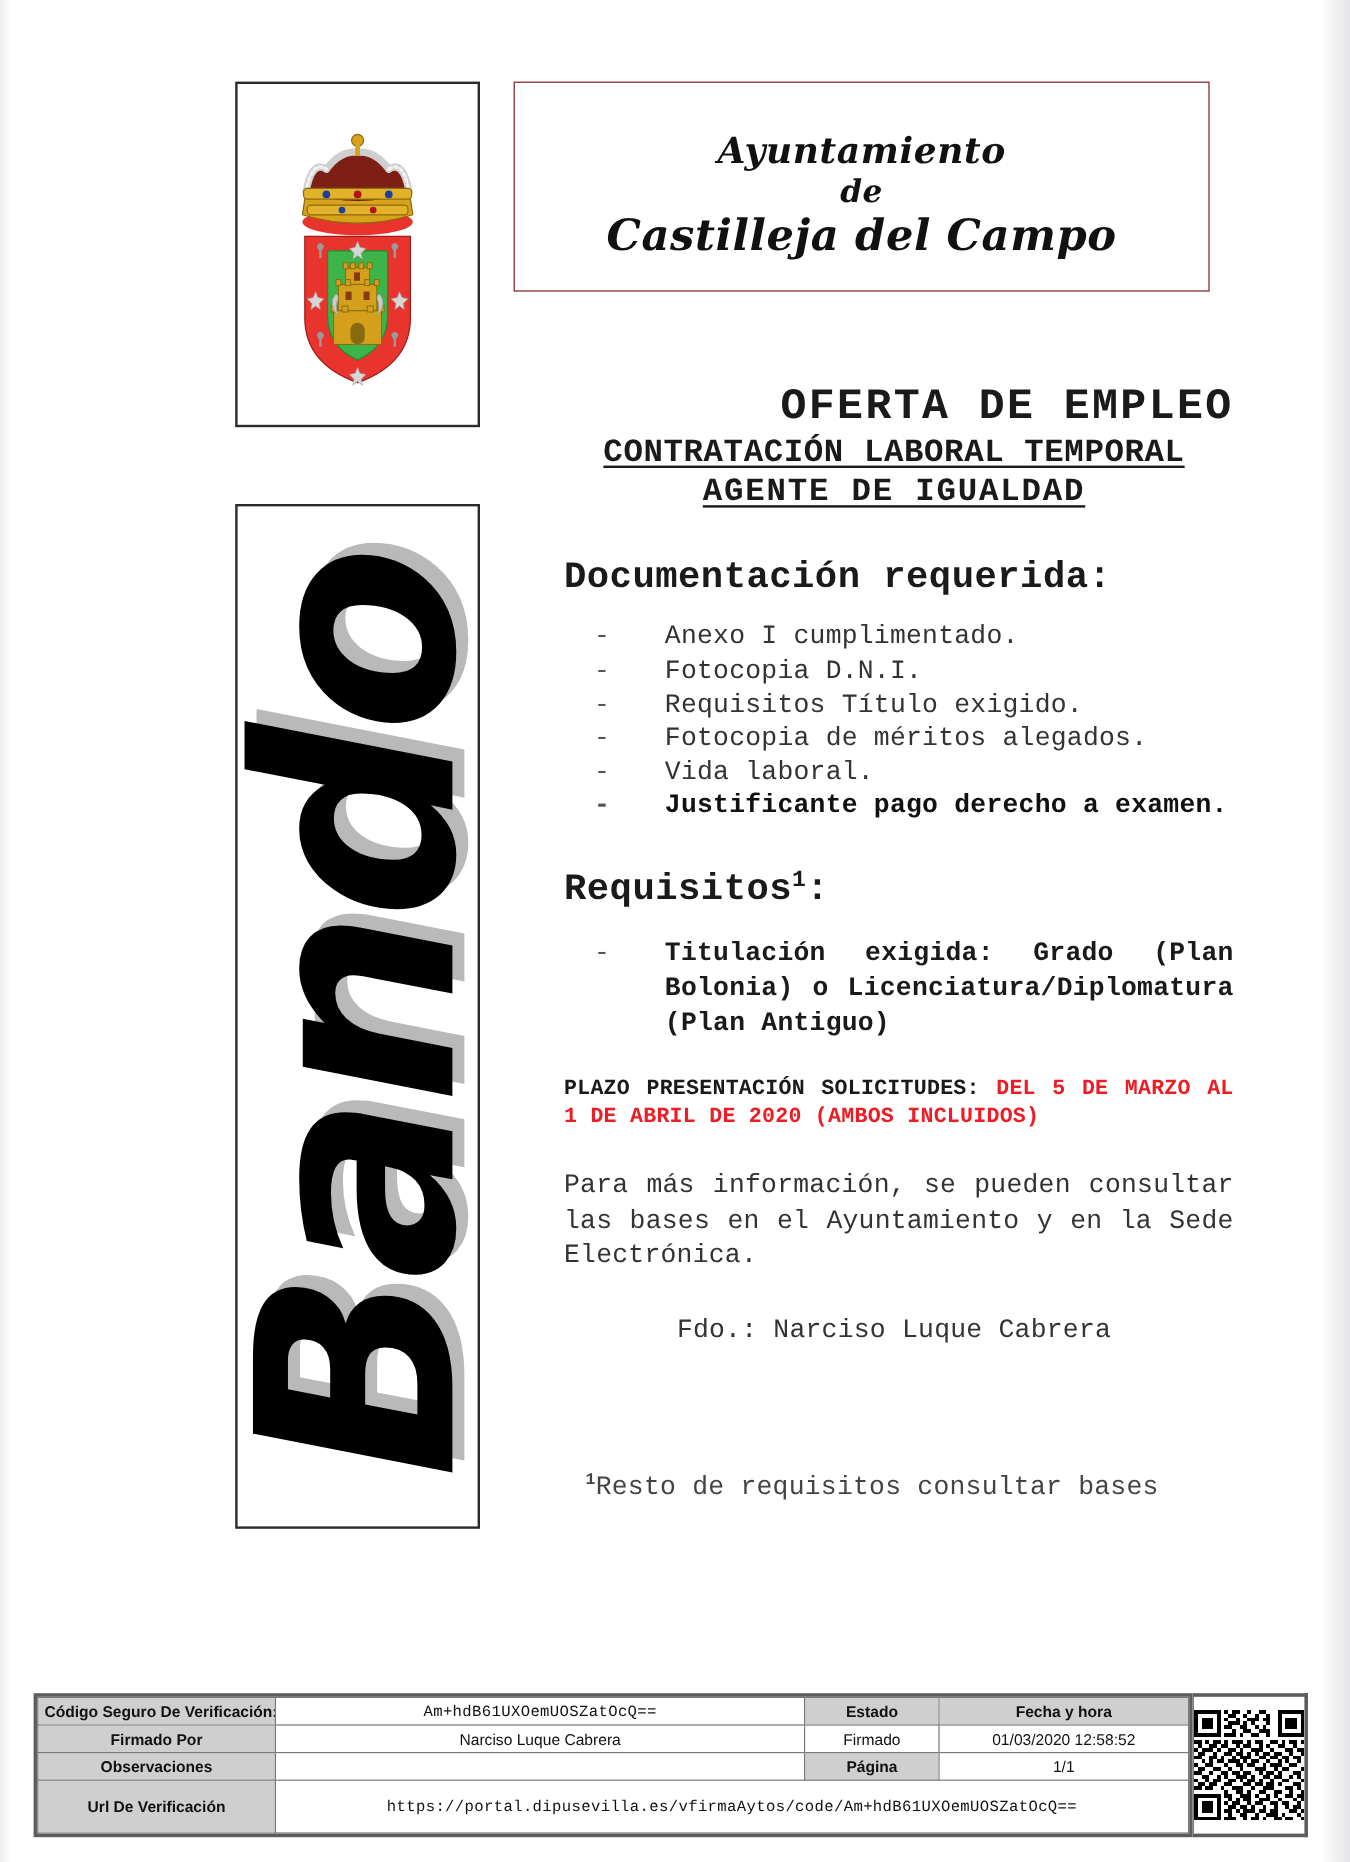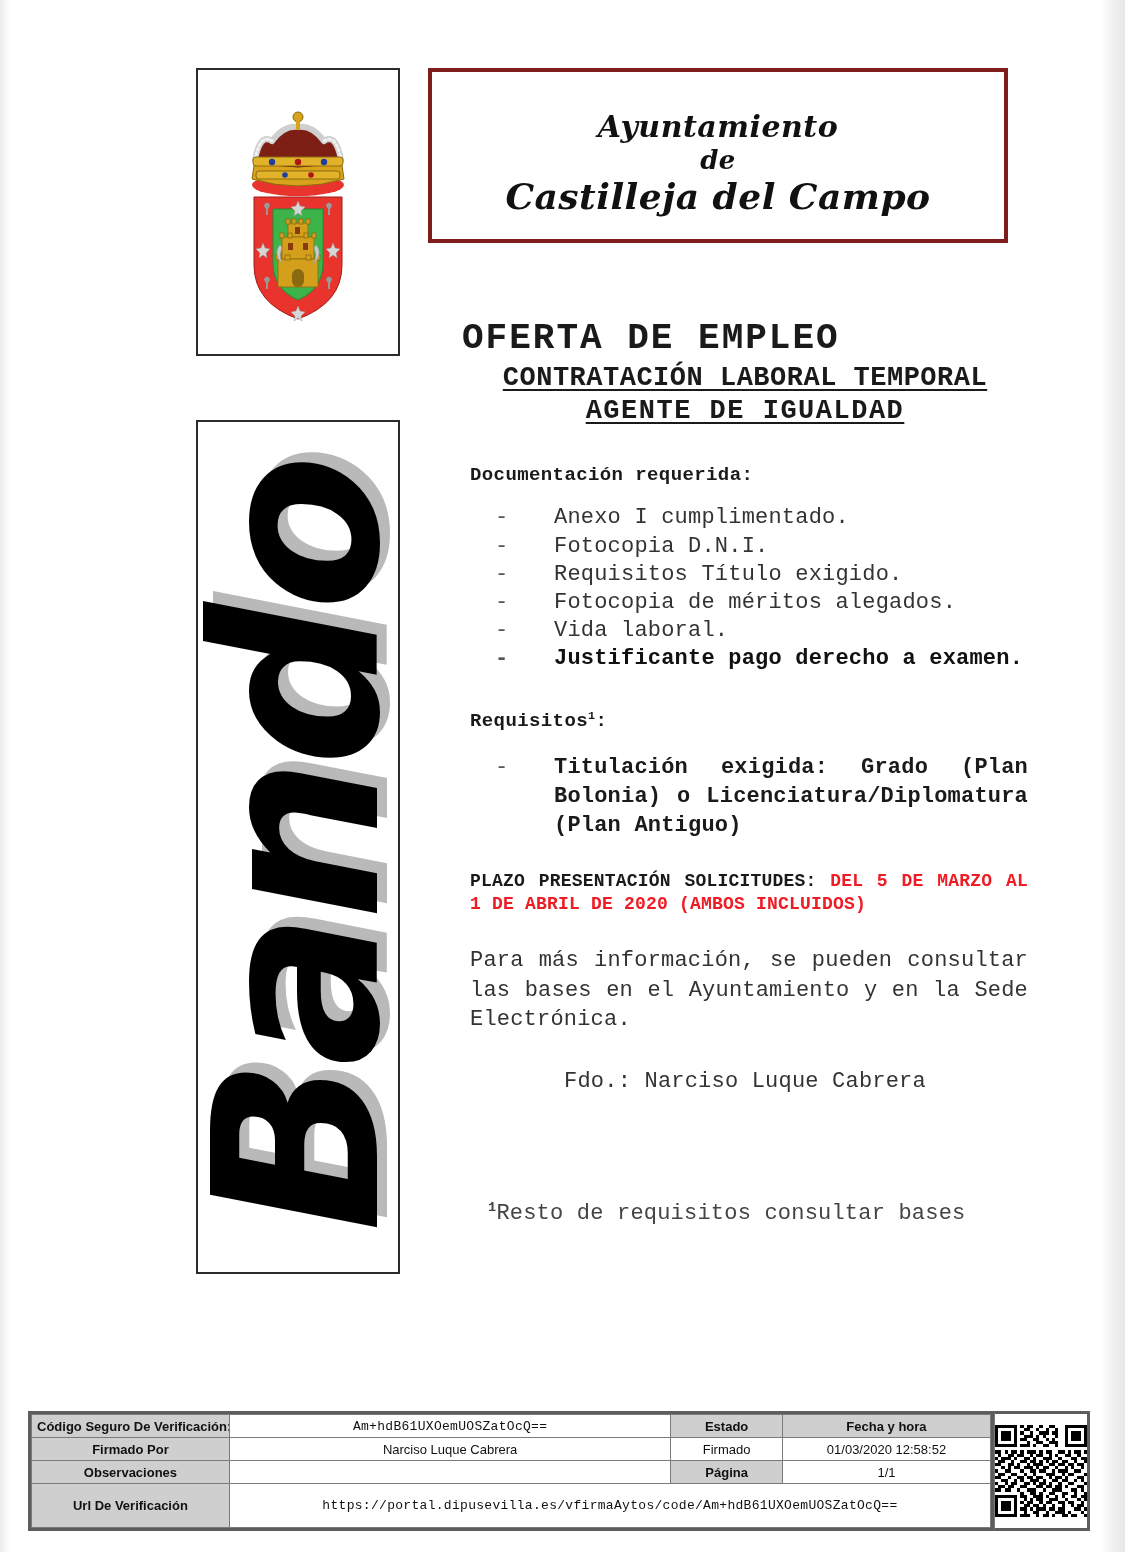--- a/index.html
+++ b/index.html
@@ -75,21 +75,21 @@
     color: #000000;
     text-shadow: 10px 10px 0 #b9b9b9;
     transform-origin: center center;
   }
 
   
   .title-box {
     position: absolute;
     left: 428px; top: 68px;
     width: 580px; height: 175px;
-    border: 4px solid #7f1d1d;
+    border: 1px solid #7f1d1d;
     background: #fff;
     box-sizing: border-box;
     display: flex;
     flex-direction: column;
     align-items: center;
     justify-content: center;
     padding-top: 16px;
   }
   .town-line {
     font-family: "DejaVu Serif", serif;
@@ -106,21 +106,21 @@
 
   
   .doc-col {
     position: absolute;
     left: 462px;
     top: 318px;
     width: 566px;
     color: #1a1a1a;
   }
   .h-main {
-    text-align: left;
+    text-align: right;
     font-size: 36px;
     font-weight: bold;
     letter-spacing: 2px;
     line-height: 1.18;
     margin: 0 0 2px 0;
   }
   .h-sub {
     text-align: center;
     font-size: 27px;
     font-weight: bold;
@@ -135,21 +135,21 @@
     font-size: 27px;
     font-weight: bold;
     letter-spacing: 1.5px;
     line-height: 1.22;
     text-decoration: underline;
     text-underline-offset: 4px;
     margin: 0 0 0 0;
   }
 
   .sec-head {
-    font-size: 19px;
+    font-size: 31px;
     font-weight: bold;
     margin: 36px 0 0 8px;
     letter-spacing: 0.4px;
   }
   .sec-head sup { font-size: 0.62em; vertical-align: super; font-weight: bold; }
 
   ul.doc-list {
     list-style: none;
     margin: 18px 0 0 0;
     padding: 0;

